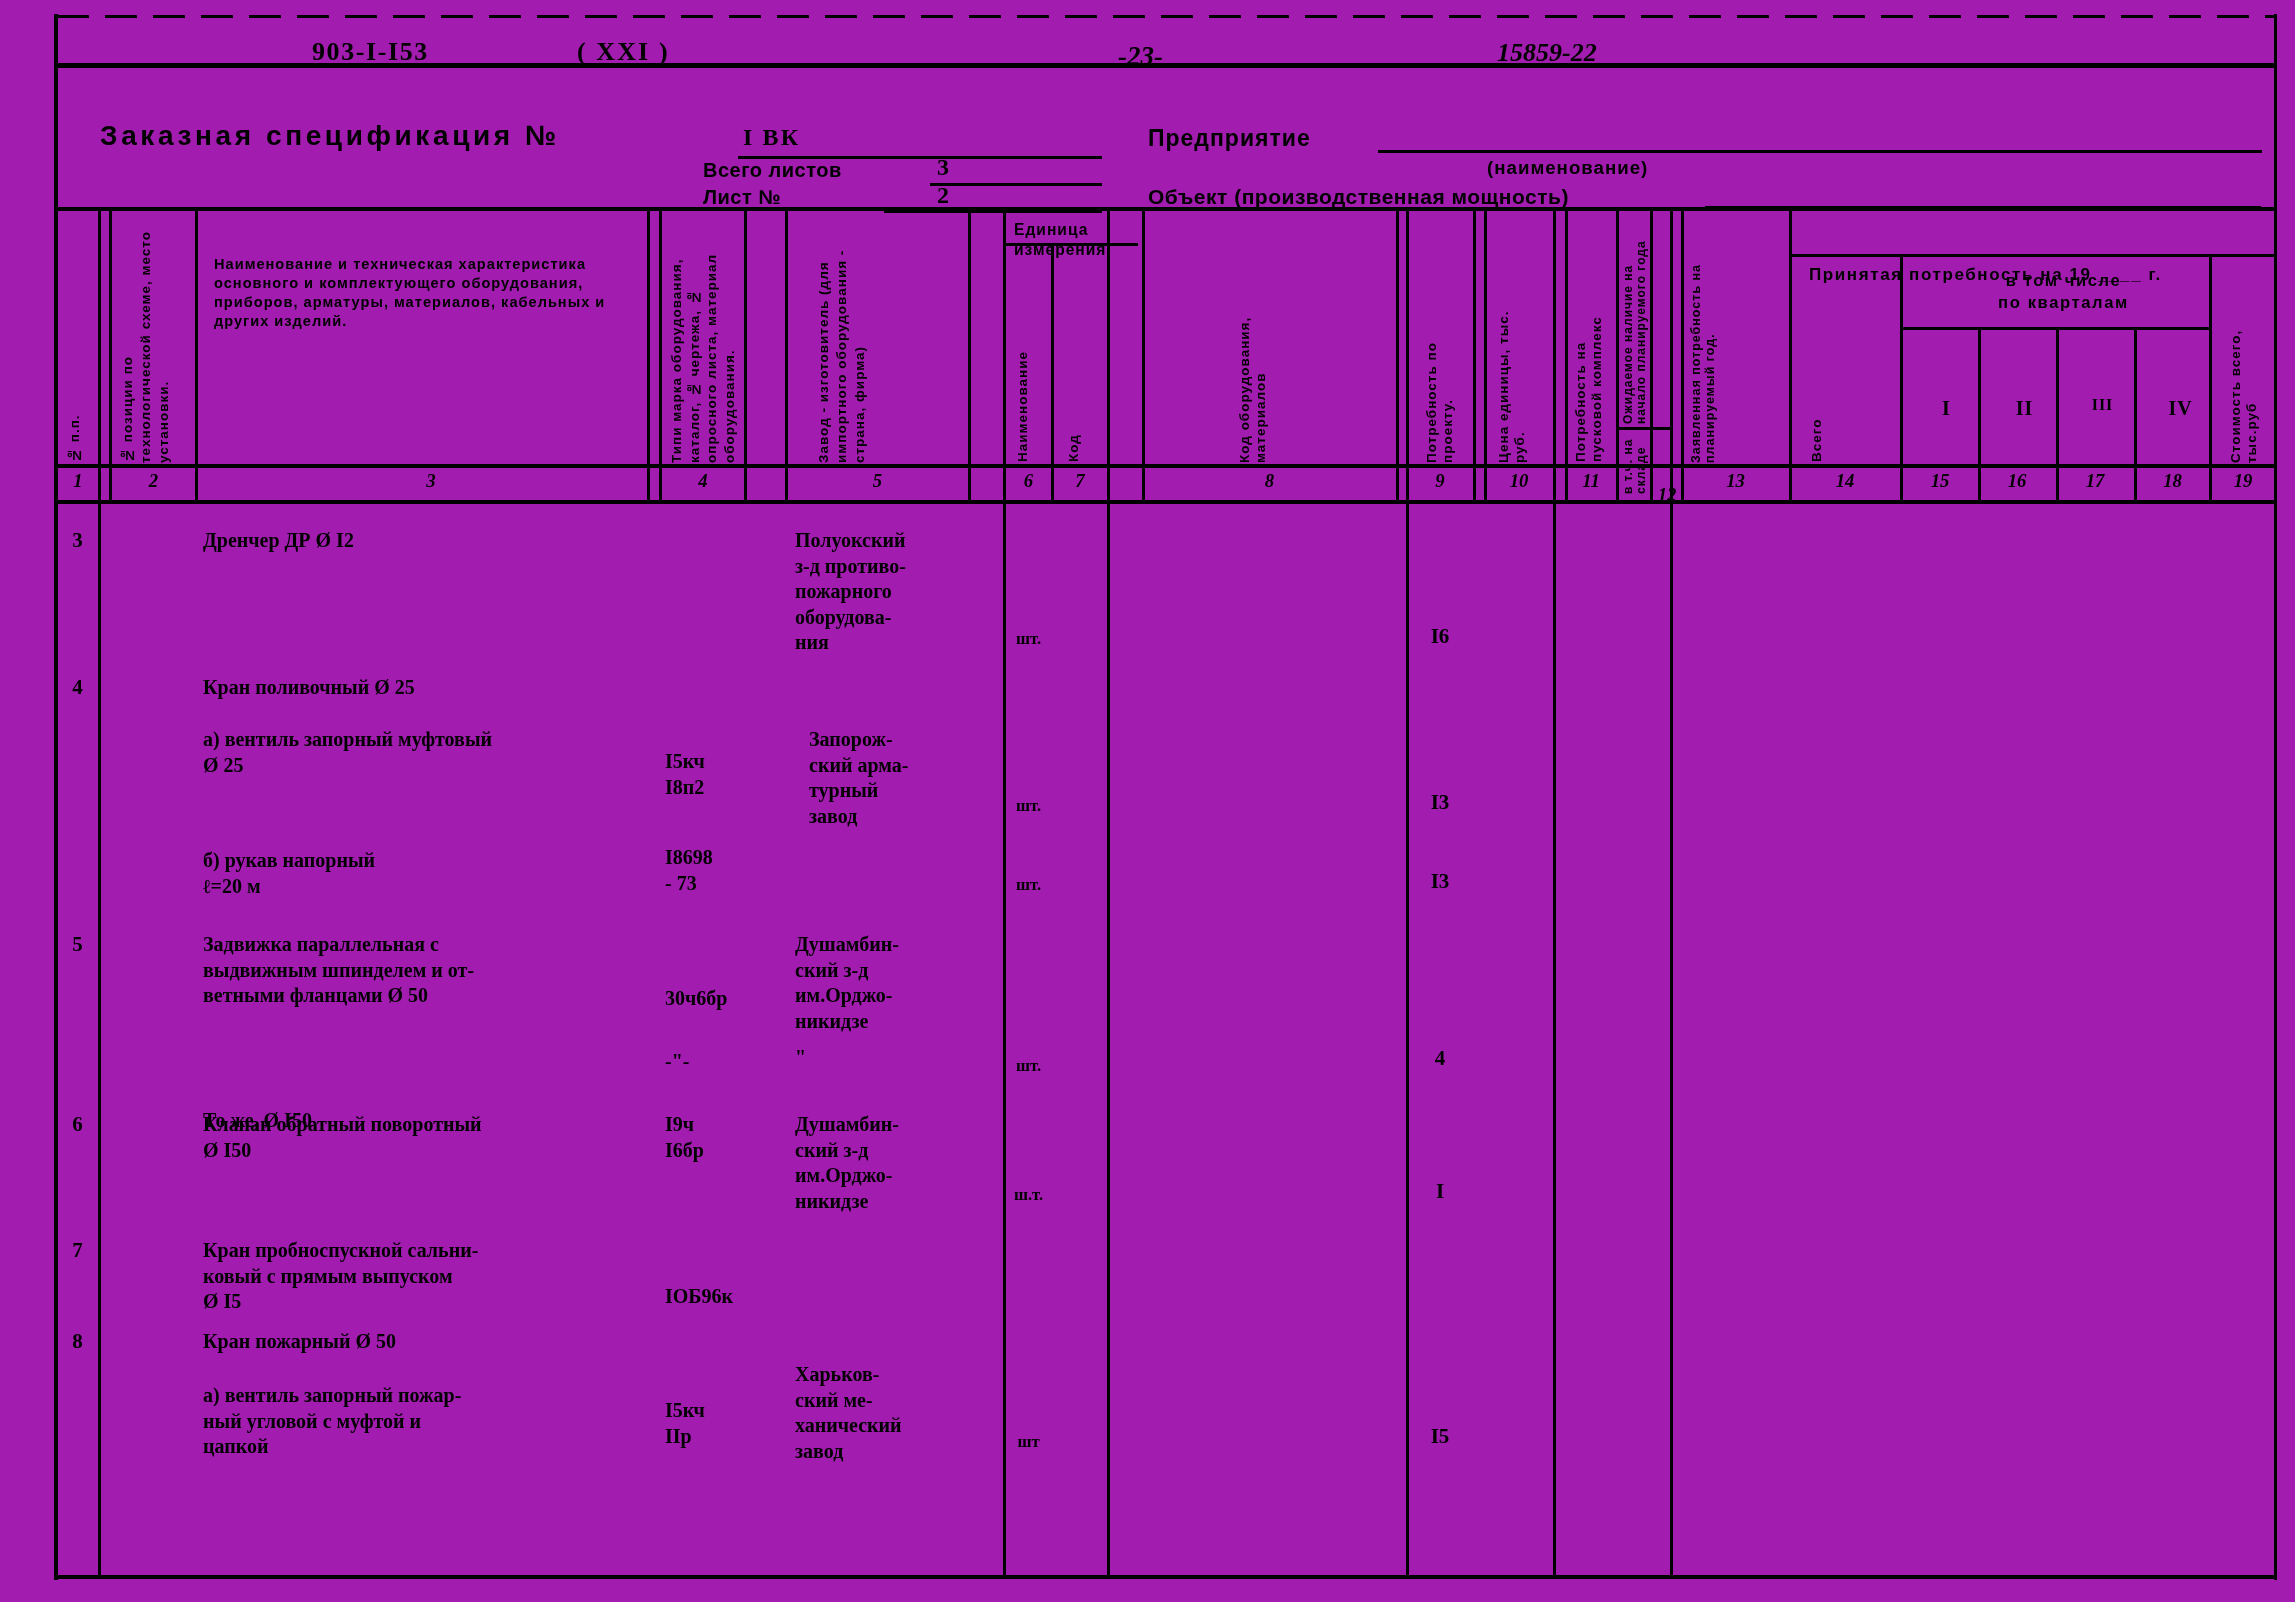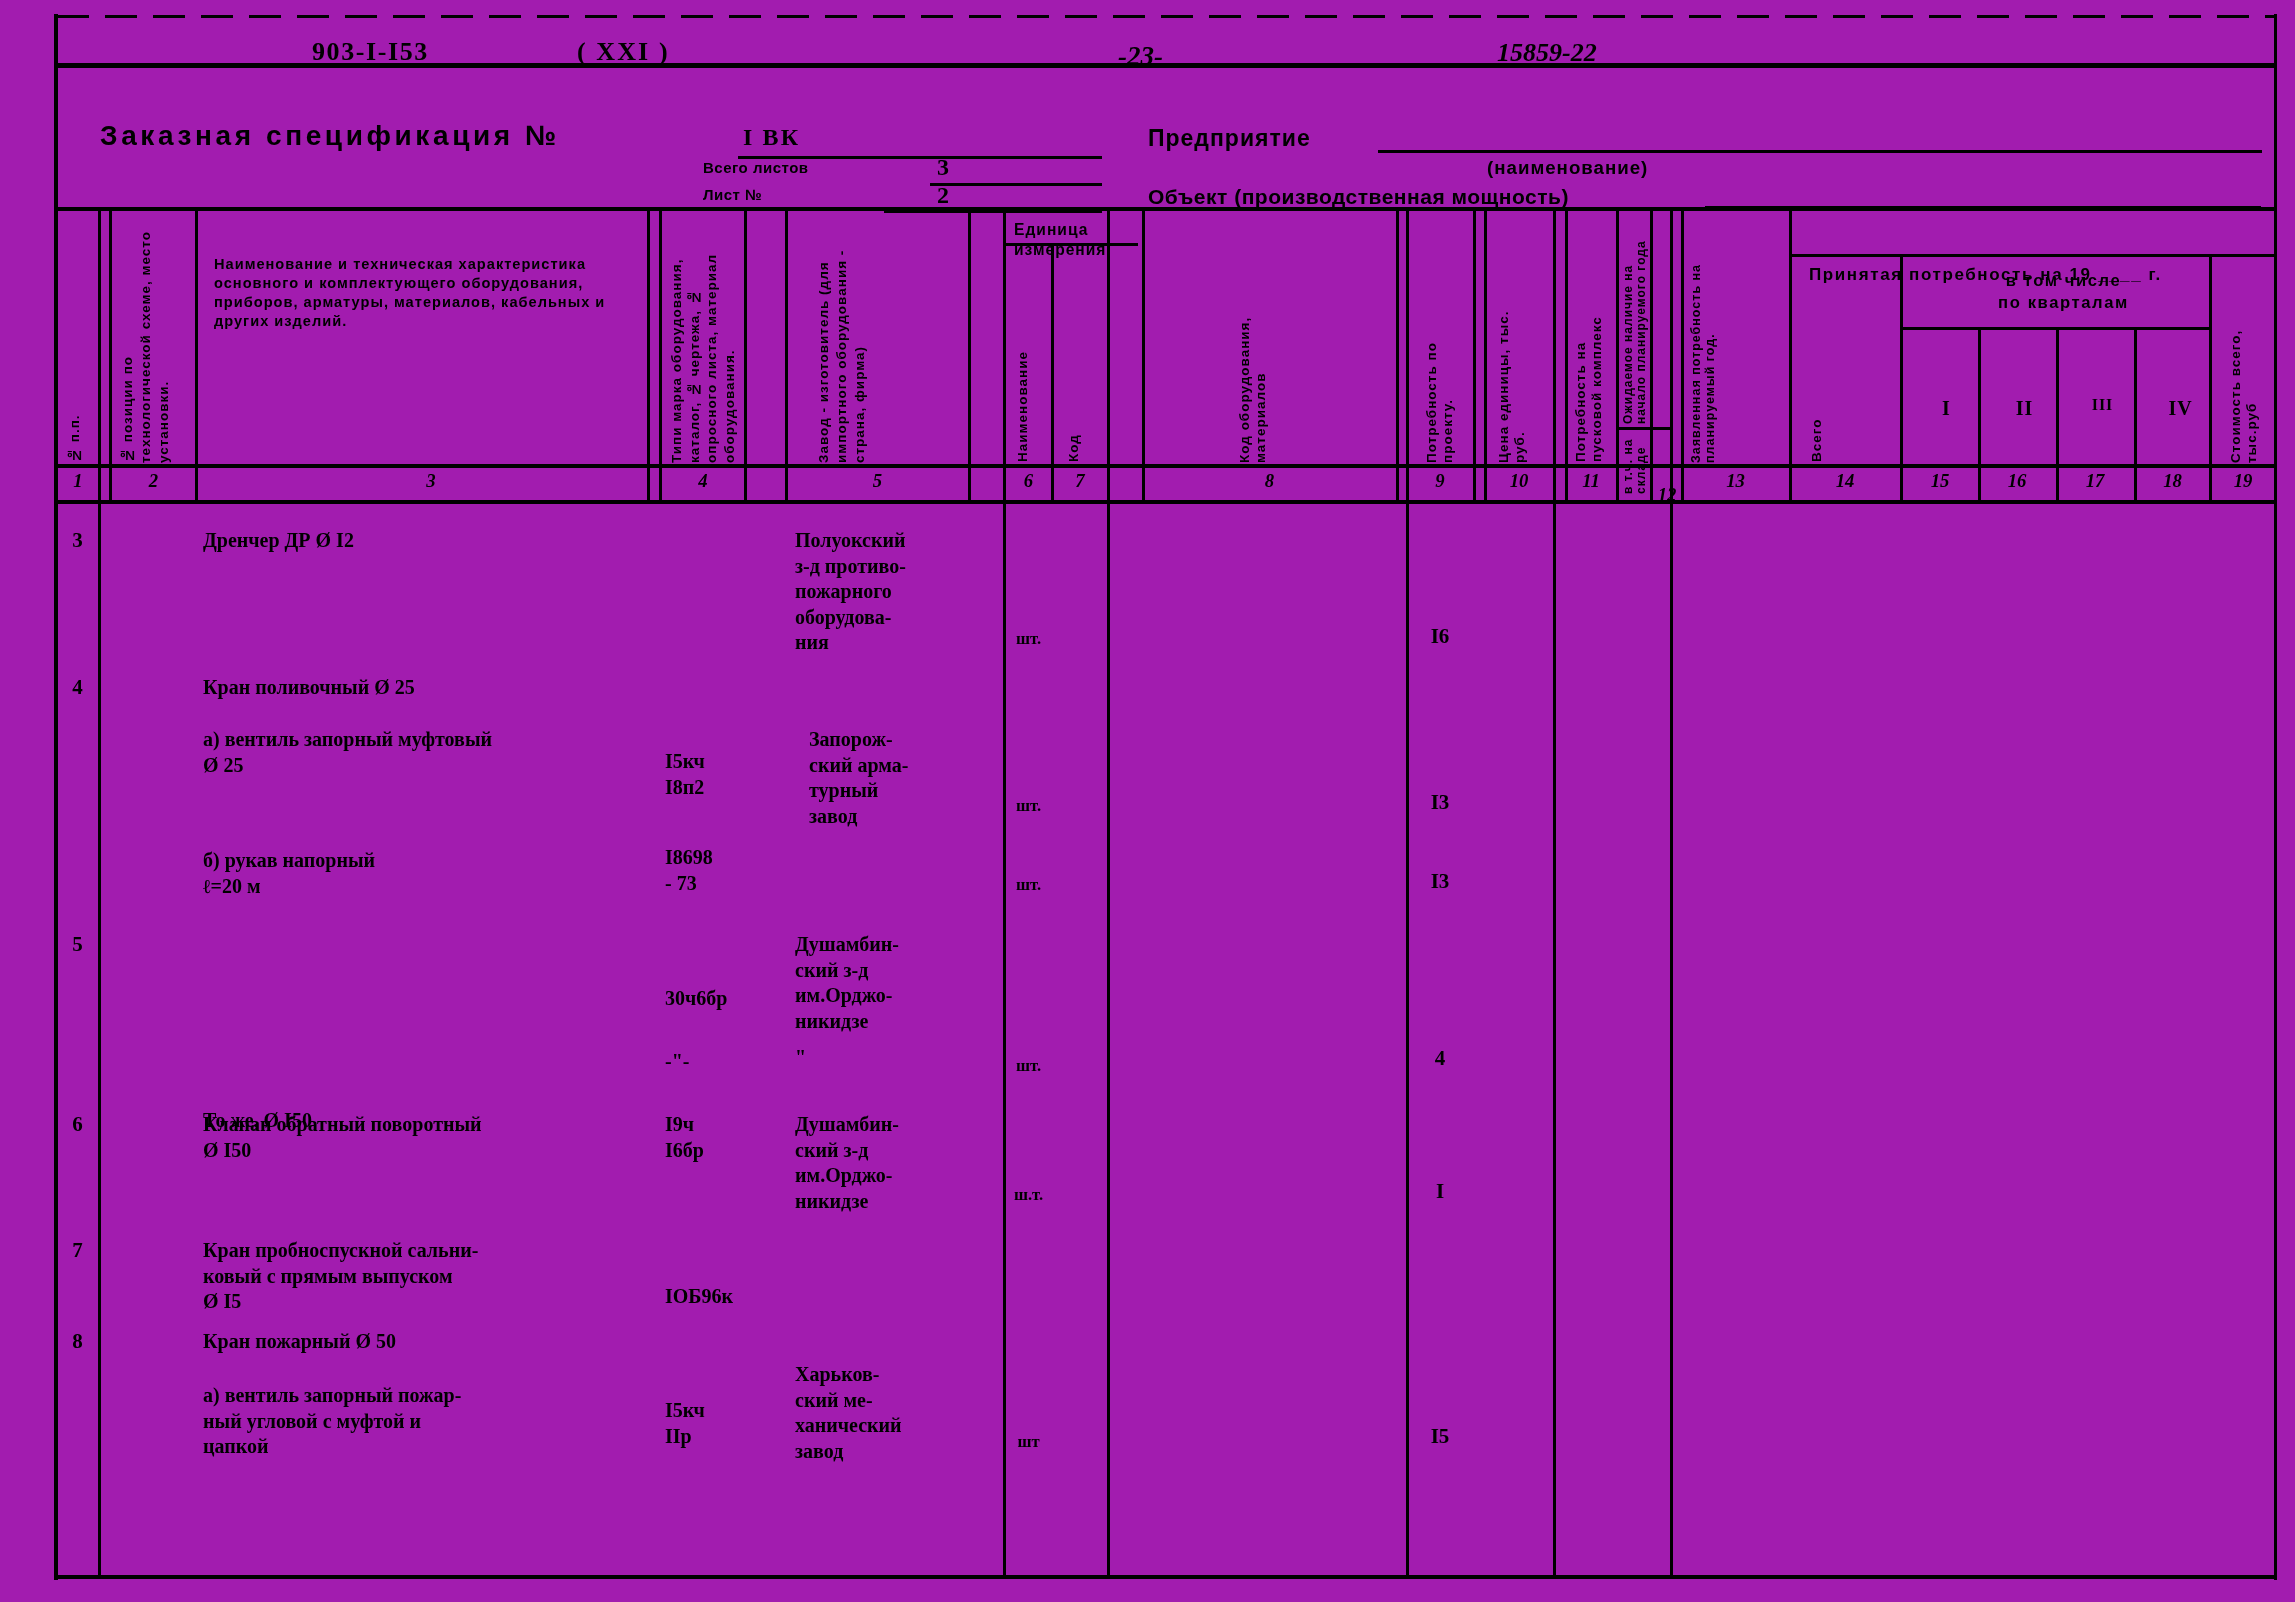--- a/index.html
+++ b/index.html
@@ -17,21 +17,21 @@
   .doc-code{left:312px;top:37px;font-size:26px;letter-spacing:1.6px;}
   .doc-series{left:577px;top:37px;font-size:26px;letter-spacing:2.1px;}
   .page-no{left:1118px;top:41px;font-size:27px;font-style:italic;font-weight:bold;}
   .arch-no{left:1497px;top:38px;font-size:26px;font-style:italic;font-weight:bold;}
 
   
   .t-title{position:absolute;left:100px;top:120px;font-size:28px;letter-spacing:3.6px;font-weight:bold;
            font-family:"Liberation Sans",sans-serif;white-space:nowrap;}
   .t-specno{position:absolute;left:743px;top:124px;font-size:24px;font-family:"Liberation Serif",serif;
             font-weight:bold;letter-spacing:2.1px;}
-  .t-lbl{position:absolute;font-size:15px;font-weight:bold;font-family:"Liberation Sans",sans-serif;white-space:nowrap;}
+  .t-lbl{position:absolute;font-size:20px;font-weight:bold;font-family:"Liberation Sans",sans-serif;white-space:nowrap;}
   .t-sheets{left:703px;top:159px;letter-spacing:0.5px;}
   .t-sheetno{left:703px;top:186px;letter-spacing:0.5px;}
   .t-val{position:absolute;font-size:24px;font-family:"Liberation Serif",serif;font-weight:bold;}
   .t-sheets-v{left:937px;top:154px;}
   .t-sheetno-v{left:937px;top:182px;}
   .t-enterprise{left:1148px;top:125px;font-size:23px;letter-spacing:1px;}
   .t-naim{left:1487px;top:157px;font-size:18.7px;letter-spacing:1px;}
   .t-object{left:1148px;top:185px;font-size:21px;letter-spacing:0.5px;}
 
   
@@ -213,20 +213,23 @@
   <div class="num" style="left:1409px;top:790px;width:62px;">I3</div>
 
   <div class="cell" style="left:203px;top:848px;width:447px;">б) рукав напорный
          ℓ=20 м</div>
   <div class="cell" style="left:665px;top:845px;width:83px;">I8698
 - 73</div>
   <div class="cell ctr" style="left:1006px;top:874px;width:45px;font-size:16.6px;">шт.</div>
   <div class="num" style="left:1409px;top:869px;width:62px;">I3</div>
 
   <div class="num" style="left:57px;top:932px;width:41px;">5</div>
+  <div class="cell" style="left:203px;top:932px;width:447px;">Задвижка параллельная с
+выдвижным шпинделем и от-
+ветными фланцами Ø 50</div>
   <div class="cell" style="left:665px;top:986px;width:88px;">30ч6бр</div>
   <div class="cell" style="left:795px;top:932px;width:203px;">Душамбин-
 ский з-д
 им.Орджо-
 никидзе</div>
 
   <div class="cell" style="left:203px;top:1108px;width:447px;">То же, Ø I50</div>
   <div class="cell" style="left:665px;top:1049px;width:78px;">-"-</div>
   <div class="cell" style="left:795px;top:1045px;width:78px;">"</div>
   <div class="cell ctr" style="left:1006px;top:1055px;width:45px;font-size:16.6px;">шт.</div>

